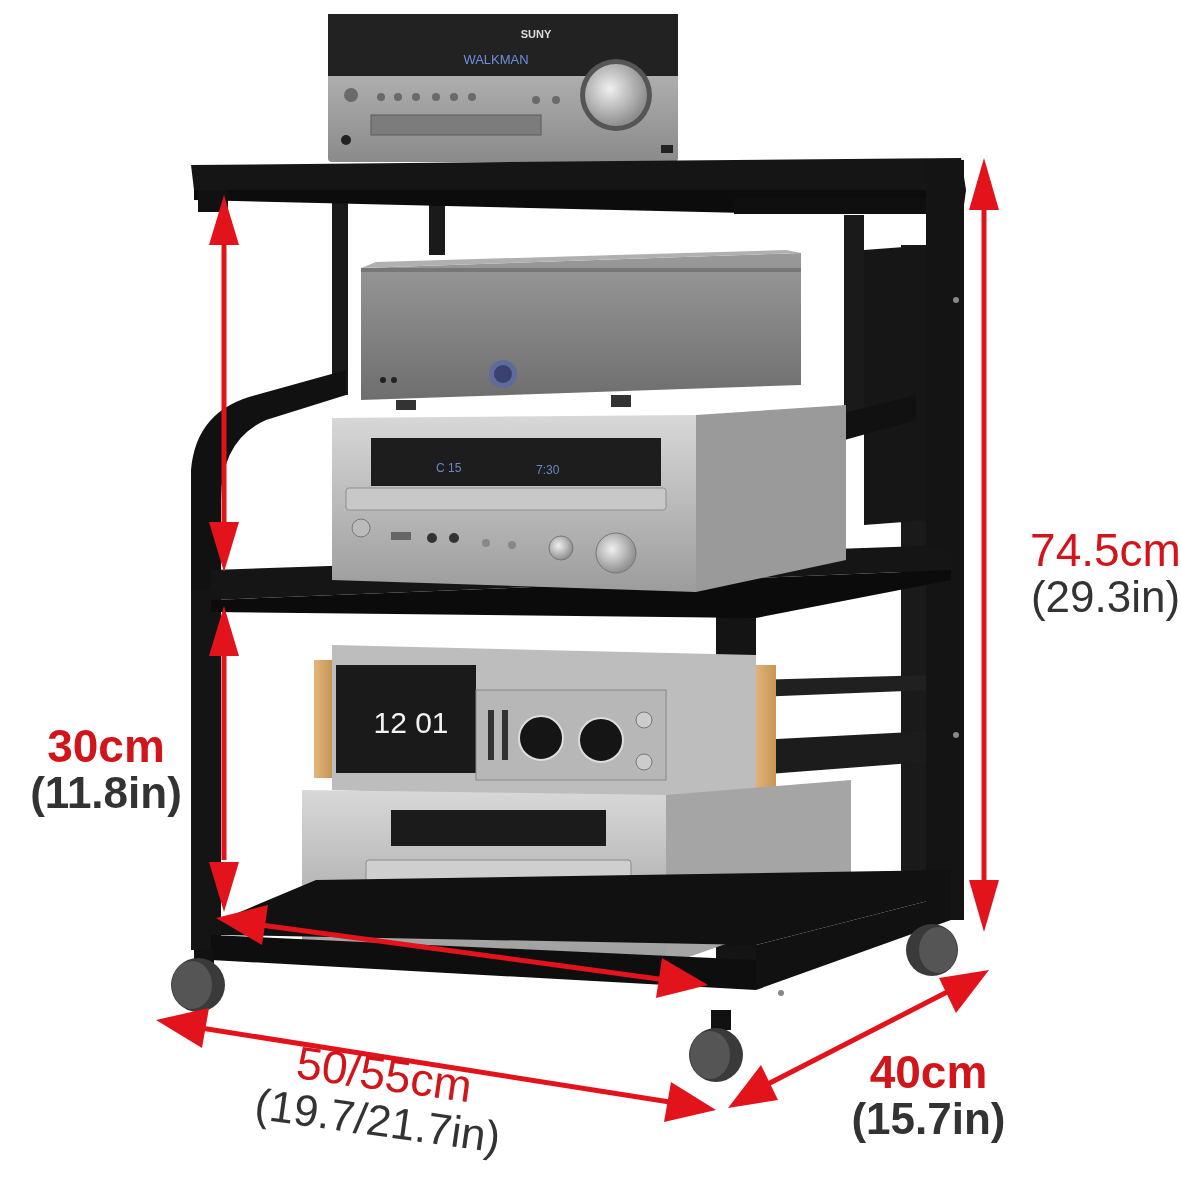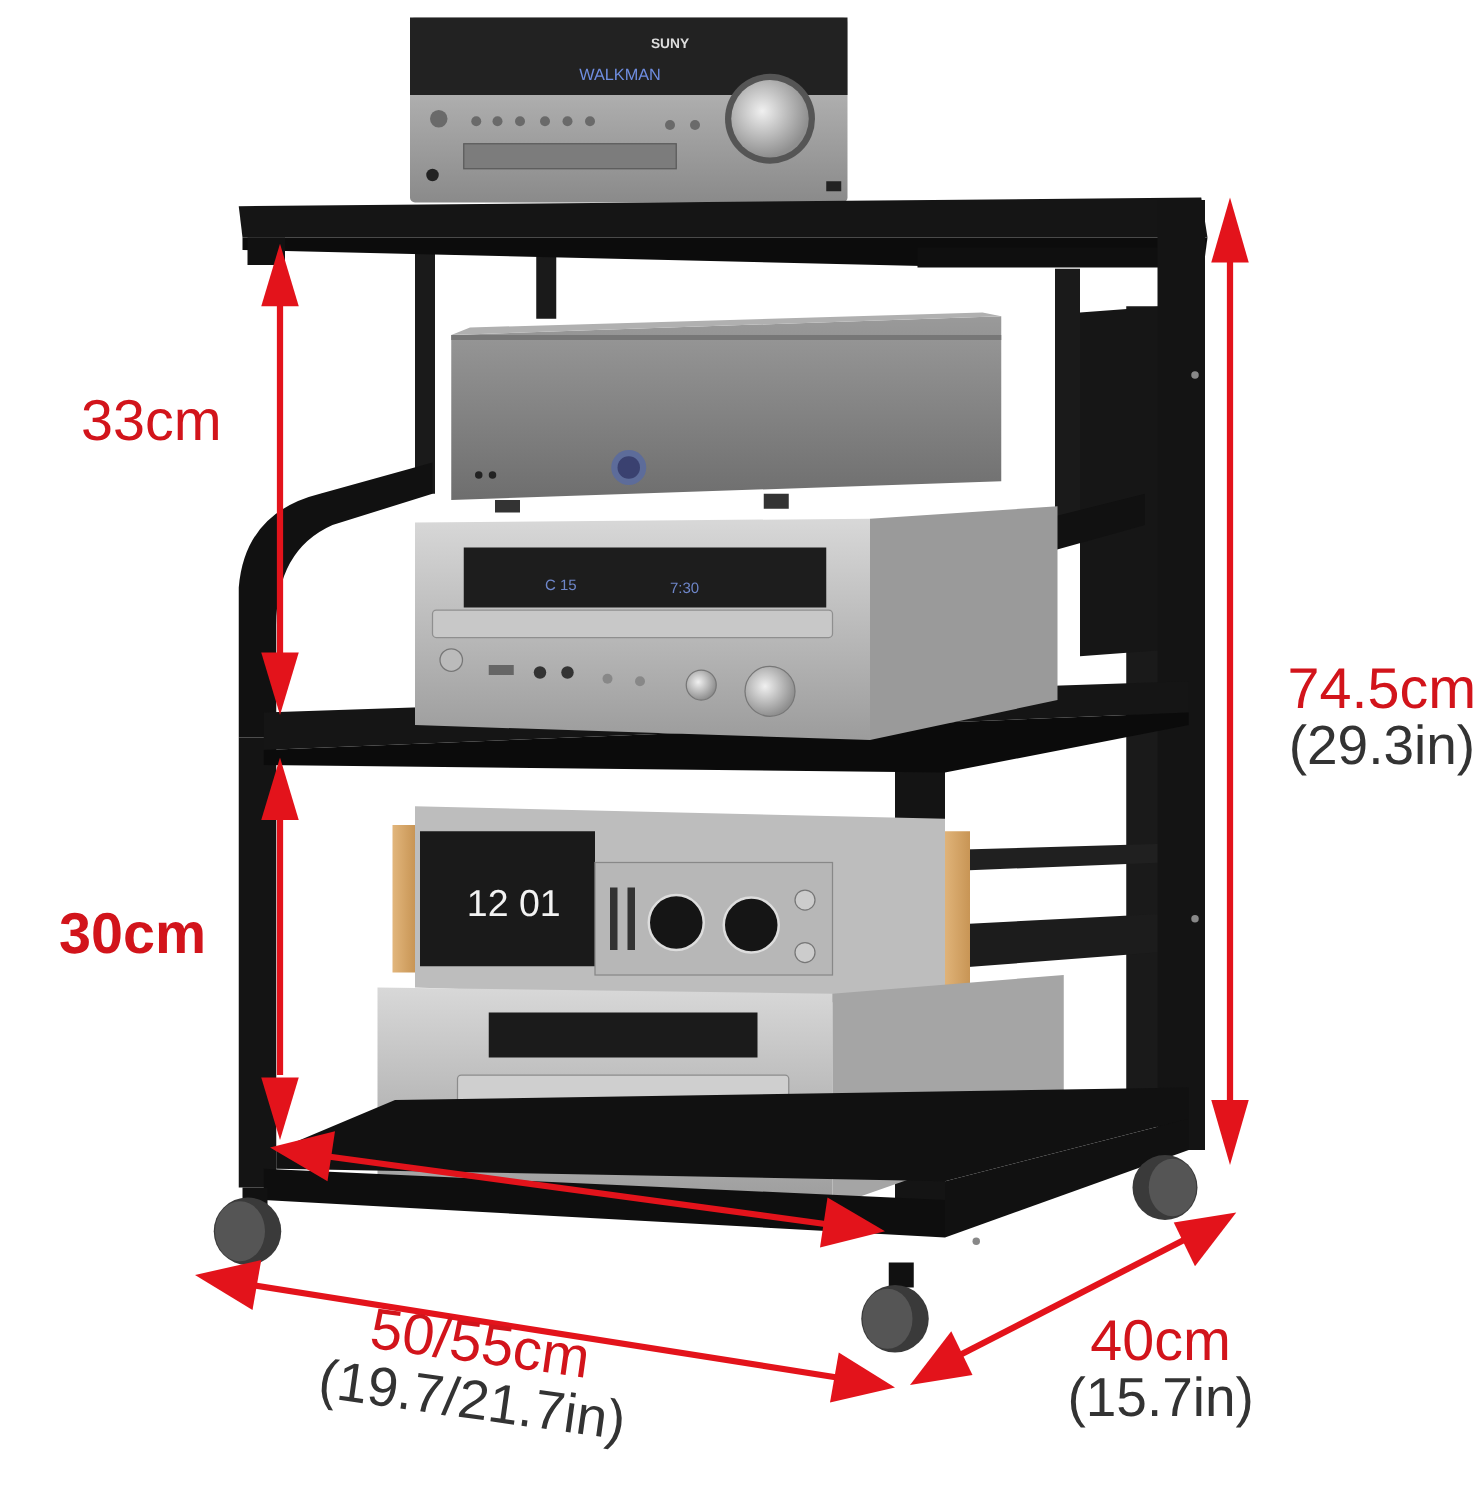--- a/index.html
+++ b/index.html
@@ -220,35 +220,35 @@
       <g>
         <line x1="750" y1="1085" x2="935" y2="990" stroke-width="5"></line>
         <polygon points="712,1108 745,1065 762,1100" stroke="none"></polygon>
         <polygon points="973,970 940,1013 923,978" stroke="none"></polygon>
       </g>
     </g>
   </svg>
 
   
   <div class="label" style="left:30px; top:312px; width:150px;">
-    <span class="cm">33cm</span>
   </div>
 
   <div class="label" style="left:0px; top:722px; width:180px;font-weight:bold;">
     <span class="cm">30cm</span>
+    <span class="inch">(11.8in)</span>
   </div>
 
   <div class="label" style="left:998px; top:526px; width:183px;">
     <span class="cm">74.5cm</span>
     <span class="inch">(29.3in)</span>
   </div>
 
   <div class="label rot" style="left:210px; top:1050px; width:310px; transform:rotate(8deg);">
     <span class="cm">50/55cm</span>
     <span class="inch">(19.7/21.7in)</span>
   </div>
 
-  <div class="label" style="left:820px; top:1048px; width:185px;">
+  <div class="label" style="left:820px; top:1048px; width:185px;font-weight:bold;">
     <span class="cm">40cm</span>
     <span class="inch">(15.7in)</span>
   </div>
 
 </div>
 
 </body></html>

